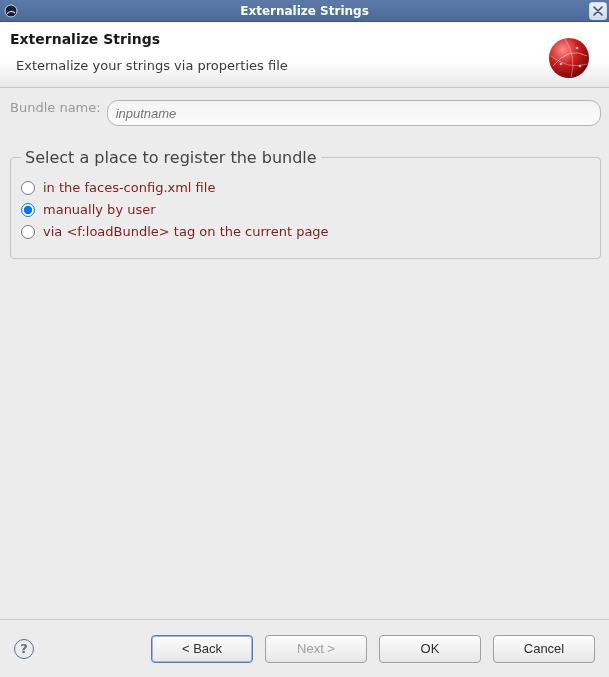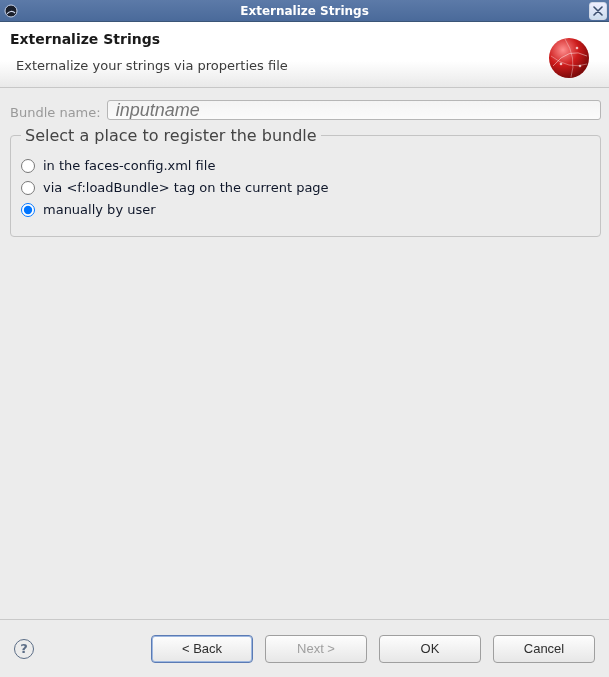--- a/index.html
+++ b/index.html
@@ -6,28 +6,28 @@
 *{box-sizing:border-box}
 .titlebar{height:22px;background:linear-gradient(to bottom,#5c7aa8,#4a6a9a);display:flex;align-items:center;color:#fff;font-size:12px;padding:0 2px;border-bottom:1px solid #3a5577}
 .titlebar .tb-icon{width:18px;height:18px;margin-right:4px;display:flex;align-items:center;justify-content:center}
 .titlebar .tb-title{flex:1;text-align:center;font-weight:bold}
 .titlebar .tb-close{width:18px;height:18px;border:1px solid #cfd7e6;border-radius:3px;display:flex;align-items:center;justify-content:center;margin-left:4px;background:linear-gradient(#eef,#cde)}
 .header{height:66px;background:linear-gradient(to bottom,#fff 0,#fff 60%,#e9e9e9 100%);border-bottom:1px solid #c7c7c7;padding:9px 14px 0 10px;position:relative}
 .header h1{margin:0;font-size:14px;font-weight:bold;color:#1a1a1a}
 .header .subtitle{margin:11px 0 0 6px;color:#3b3b3b;font-size:13px}
 .header .ball{position:absolute;right:18px;top:14px;width:44px;height:44px}
 .content{padding:12px 8px 0 10px}
-.row-bundle{display:flex;align-items:flex-end;margin-bottom:6px}
+.row-bundle{display:flex;align-items:flex-start;margin-bottom:22px}
 .row-bundle label{color:#9a9a9a;font-size:13px;margin-right:6px;white-space:nowrap}
-.row-bundle input{flex:1;height:20px;border:1px solid #b6b6b6;border-radius:3px;background:linear-gradient(#f4f4f4,#fbfbfb);padding:0 8px;color:#9a9a9a;font-style:italic;font-size:18px;outline:none}
+.row-bundle input{flex:1;height:26px;border:1px solid #b6b6b6;border-radius:11px;background:linear-gradient(#f4f4f4,#fbfbfb);padding:0 8px;color:#9a9a9a;font-style:italic;font-size:13px;outline:none}
 fieldset.group{border:1px solid #c4c4c4;border-radius:4px;margin:4px 0 0 0;padding:6px 10px 12px 10px}
 fieldset.group legend{padding:0 4px;color:#444;font-size:16px}
 .radio-row{display:flex;align-items:center;margin:7px 0}
 .radio-row input[type=radio]{margin:0 8px 0 0;width:14px;height:14px}
-.radio-row label{color:#0f172a;font-size:13px}
+.radio-row label{color:#7f1d1d;font-size:13px}
 .footer{position:absolute;left:0;bottom:0;width:609px;height:58px;border-top:1px solid #c9c9c9;background:#ececec;display:flex;align-items:center;padding:0 14px}
 .footer .help{width:20px;height:20px;border:1.5px solid #5b6d86;border-radius:50%;display:flex;align-items:center;justify-content:center;color:#5b6d86;font-weight:bold;font-size:13px;margin-right:auto}
 .btn{min-width:102px;height:28px;border:1px solid #9f9f9f;border-radius:4px;background:linear-gradient(#fdfdfd,#e7e7e7);margin-left:12px;font-size:13px;color:#2e2e2e;padding:0 10px;cursor:pointer}
 .btn.focus{border-color:#5b7bb4;box-shadow:0 0 0 1px #9db7e0 inset}
 .btn[disabled]{color:#9f9f9f;cursor:default}
 svg{display:block}
 </style>
 </head>
 <body>
 
@@ -76,26 +76,26 @@
   </div>
 
   <fieldset class="group">
     <legend>Select a place to register the bundle</legend>
 
     <div class="radio-row">
       <input type="radio" name="reg" id="r0" style="">
       <label for="r0">in the faces-config.xml file</label>
     </div>
     <div class="radio-row">
+      <input type="radio" name="reg" id="r2" checked="" style="">
+      <label for="r2">manually by user</label>
+    </div>
+    <div class="radio-row">
       <input type="radio" name="reg" id="r1" style="">
       <label for="r1">via &lt;f:loadBundle&gt; tag on the current page</label>
-    </div>
-    <div class="radio-row">
-      <input type="radio" name="reg" id="r2" checked="" style="">
-      <label for="r2">manually by user</label>
     </div>
   </fieldset>
 </div>
 
 <div class="footer">
   <span class="help">?</span>
   <button class="btn focus">&lt; Back</button>
   <button class="btn" disabled="">Next &gt;</button>
   <button class="btn">OK</button>
   <button class="btn">Cancel</button>

